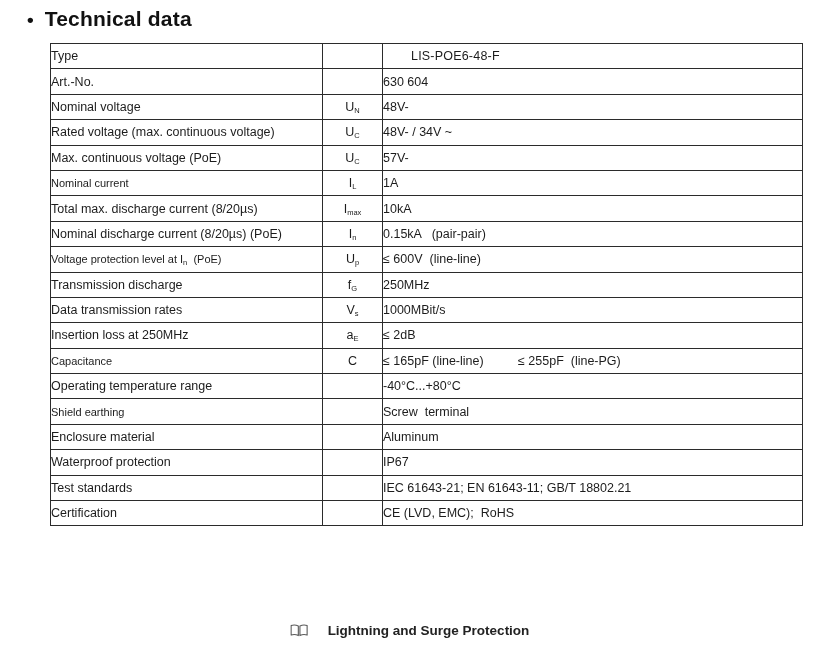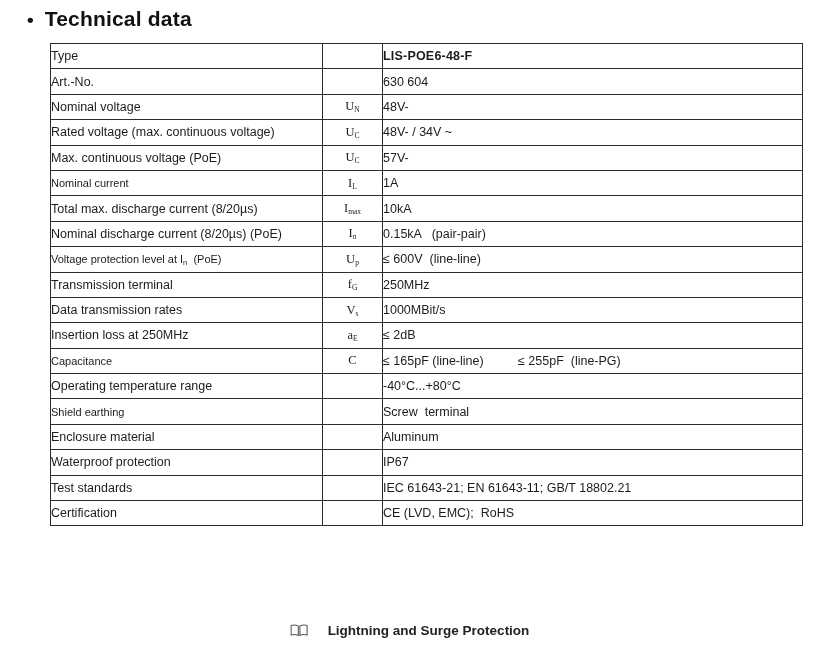--- a/index.html
+++ b/index.html
@@ -55,28 +55,27 @@
     color: #1c1c1c;
     overflow: hidden;
   }
   td.label-cell {
     padding-left: 14px;
     white-space: pre;
   }
   td.symbol-cell {
     text-align: center;
     white-space: pre;
-    font-family: Liberation Serif, serif;
   }
   td.value-cell {
     padding-left: 15px;
     white-space: pre;
   }
   tr.small td.label-cell { font-size: 11px; }
-  tr.bold td.value-cell { font-weight: bold; letter-spacing: 0.2px; }
+  tr.bold td.value-cell { font-weight: normal; letter-spacing: 0.2px; padding-left: 28px; }
   sub {
     font-size: 7.5px;
     line-height: 0;
     vertical-align: -2px;
   }
   .v1 {
     display: inline-block;
     min-width: 135px;
   }
   .footer-caption {
@@ -152,21 +151,21 @@
           <td class="label-cell">Nominal discharge current (8/20µs) (PoE)</td>
           <td class="symbol-cell">I<sub>n</sub></td>
           <td class="value-cell">0.15kA   (pair-pair)</td>
         </tr>
         <tr class="small">
           <td class="label-cell">Voltage protection level at I<sub>n</sub>  (PoE)</td>
           <td class="symbol-cell">U<sub>p</sub></td>
           <td class="value-cell">≤ 600V  (line-line)</td>
         </tr>
         <tr>
-          <td class="label-cell">Transmission terminal</td>
+          <td class="label-cell">Transmission discharge</td>
           <td class="symbol-cell">f<sub>G</sub></td>
           <td class="value-cell">250MHz</td>
         </tr>
         <tr>
           <td class="label-cell">Data transmission rates</td>
           <td class="symbol-cell">V<sub>s</sub></td>
           <td class="value-cell">1000MBit/s</td>
         </tr>
         <tr>
           <td class="label-cell">Insertion loss at 250MHz</td>

